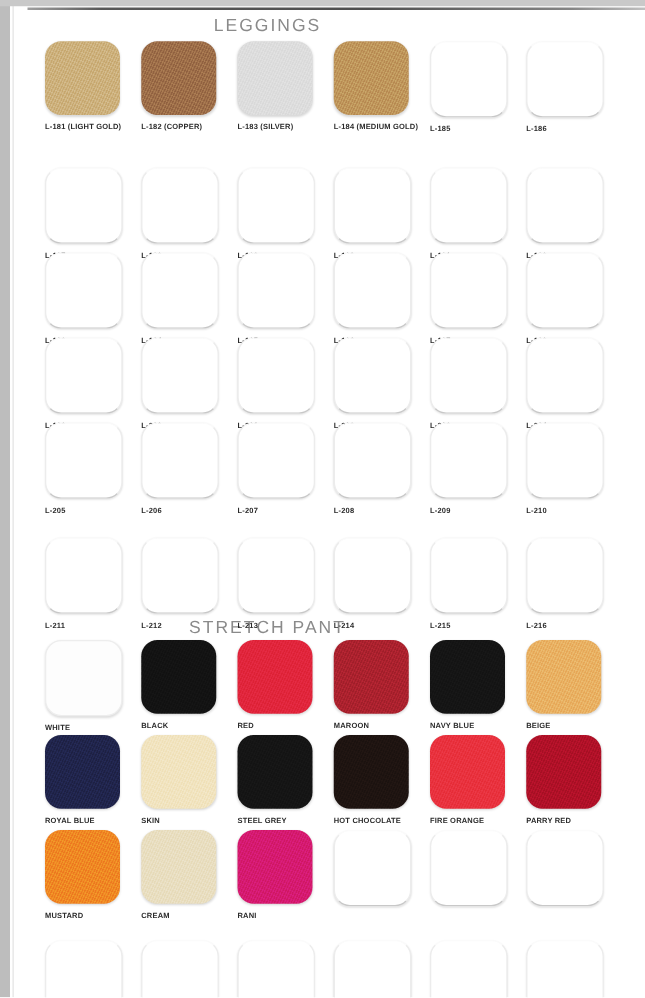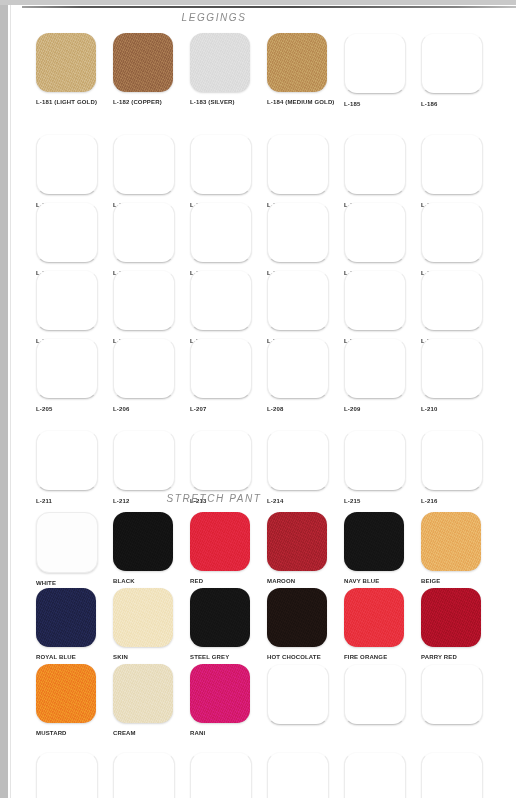--- a/index.html
+++ b/index.html
@@ -42,26 +42,25 @@
     transform:rotate(20deg);
     border-radius:1px;
     opacity:.85;
   }
 
   
   .section-heading{
     position:absolute;
     left:0;width:428px;
     text-align:center;
-    font-size:10px;
+    font-size:14px;
     letter-spacing:1.6px;
     color:#8a8a8a;
     font-weight:400;
     white-space:nowrap;
-    font-style:italic;
   }
 
   
   .grid{
     position:absolute;
     left:0;top:0;width:516px;
   }
   .swatch-row{
     position:absolute;
     left:0;width:516px;height:68px;

